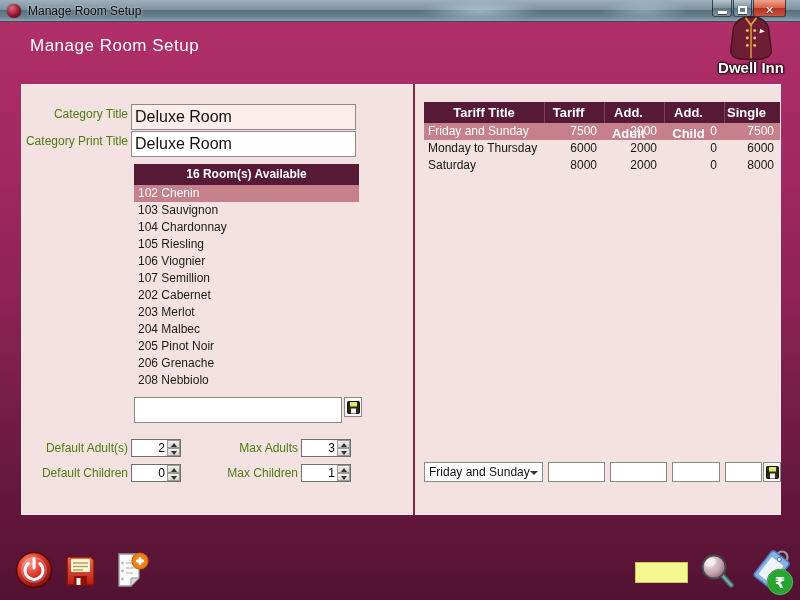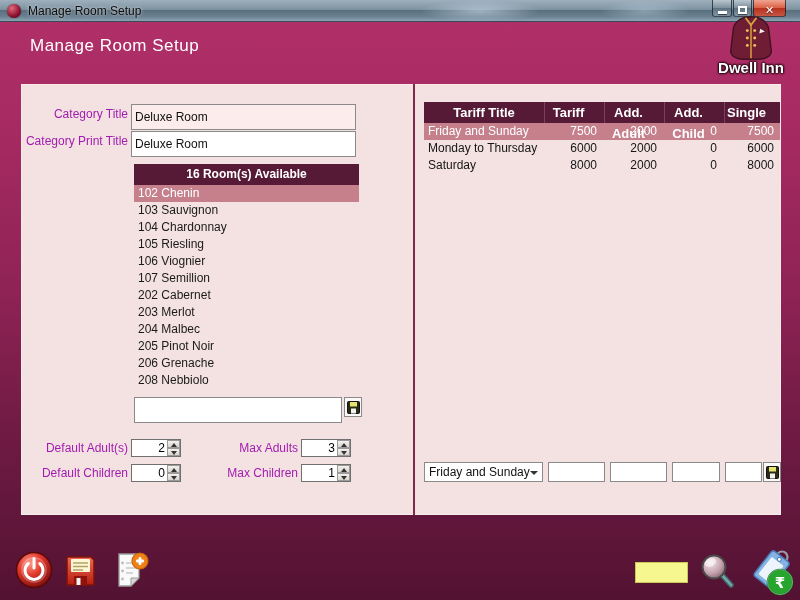--- a/index.html
+++ b/index.html
@@ -37,22 +37,22 @@
   .page-title { position:absolute; left:30px; top:36px; font-size:17px; color:#fff; letter-spacing:.5px; }
   .logo { position:absolute; left:712px; top:14px; width:78px; height:64px; text-align:center; }
   .logo-text { position:absolute; left:0; right:0; bottom:2px; font-size:15px; font-weight:bold; color:#fff;
     text-shadow:-1px 0 2px #2a0a14, 1px 0 2px #2a0a14, 0 -1px 2px #2a0a14, 0 1px 2px #2a0a14; }
 
   
   #panel { position:absolute; left:21px; top:84px; width:760px; height:431px; background:#f3e2e1;
     box-shadow:inset 0 0 0 1px rgba(255,255,255,.35); }
   #divider { position:absolute; left:392px; top:0; width:2px; height:431px; background:#7e2a4c; }
 
-  .lbl { position:absolute; font-size:12px; color:#a21caf; text-align:right; height:17px; line-height:17px; }
-  .tbx { position:absolute; border:1px solid #8a8a8a; font-size:12px; color:#111;
+  .lbl { position:absolute; font-size:12px; color:#4d7c0f; text-align:right; height:17px; line-height:17px; }
+  .tbx { position:absolute; border:1px solid #8a8a8a; font-size:16px; color:#111;
     font-family:"Liberation Sans",sans-serif; padding:12px 3px; background:#fff; }
   .tbx.pink { background:#fceceb; }
 
   
   #roomlist { position:absolute; left:113px; top:80px; width:225px; }
   .list-head { height:21px; line-height:21px; background:#571a36; color:#fff; font-size:12px;
     font-weight:bold; text-align:center; }
   .list-item { height:17px; line-height:17px; font-size:12px; color:#1a1a1a; padding-left:4px; }
   .list-item.sel { background:#c5808c; color:#fff; }
 

